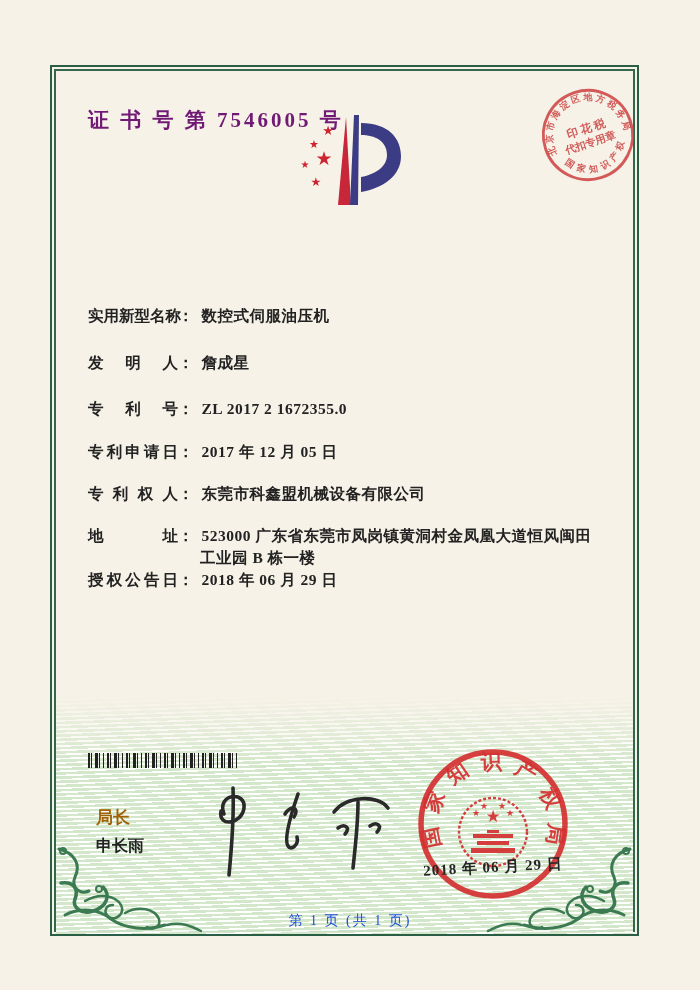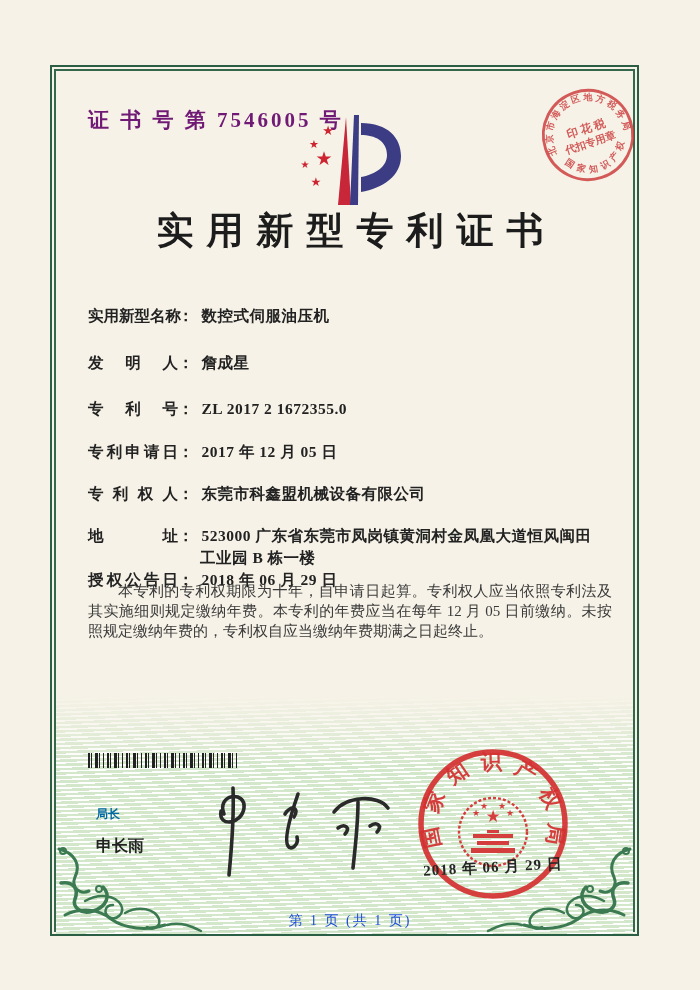--- a/index.html
+++ b/index.html
@@ -41,21 +41,21 @@
   .body-text { position:absolute; left:88px; top:582px; width:524px; font-size:15px;
                line-height:19.8px; color:#3a3a3a; text-align:justify; }
   .body-text p { text-indent:2em; }
 
   .barcode { position:absolute; left:88px; top:753px; width:152px; height:15px;
              background:repeating-linear-gradient(90deg,
                #222 0 2px, transparent 2px 3px, #222 3px 4px, transparent 4px 7px,
                #222 7px 10px, transparent 10px 11px, #222 11px 12px, transparent 12px 15px,
                #222 15px 16px, transparent 16px 19px); }
 
-  .sig-title { position:absolute; left:96px; top:806px; font-size:12px; font-weight:600; color:#0369a1;
+  .sig-title { position:absolute; left:96px; top:806px; font-size:17px; font-weight:600; color:#a16207;
                font-family:"Liberation Sans","DejaVu Sans",sans-serif; }
   .sig-name  { position:absolute; left:96px; top:836px; font-size:16px; font-weight:600; color:#222;
                font-family:Liberation Serif, serif; }
   .signature { position:absolute; left:188px; top:782px; }
 
   .seal { position:absolute; left:413px; top:742px; }
   .seal-date { position:absolute; left:398px; top:858px; width:190px; text-align:center;
                font-size:15px; font-weight:600; color:#252525; letter-spacing:1px;
                transform:rotate(-3deg); }
 
@@ -109,21 +109,20 @@
       <text x="26" y="37" font-size="11" text-anchor="middle">★</text>
       <text x="36" y="54" font-size="19" text-anchor="middle">★</text>
       <text x="17" y="57" font-size="10" text-anchor="middle">★</text>
       <text x="28" y="75" font-size="12" text-anchor="middle">★</text>
     </g>
     <polygon points="58,6 50,94 63,94" fill="#c8273a"></polygon>
     <polygon points="66,4 62,94 70,94 71,4" fill="#3c3c85"></polygon>
     <path d="M73,12 C100,12 113,27 113,45 C113,65 95,77 73,81 L73,66 C89,63 99,55 99,44 C99,30 87,24 73,24 Z" fill="#3c3c85"></path>
   </svg>
 
-  <h1 class="title">实用新型专利证书</h1>
 
   <div class="fields">
     <div class="frow" style="top:0;">
       <span class="flabel">实用新型名称</span><span class="fcolon">：</span><span class="fval">数控式伺服油压机</span>
     </div>
     <div class="frow" style="top:47px;">
       <span class="flabel">发明人</span><span class="fcolon">：</span><span class="fval">詹成星</span>
     </div>
     <div class="frow" style="top:93px;">
       <span class="flabel">专利号</span><span class="fcolon">：</span><span class="fval">ZL 2017 2 1672355.0</span>
@@ -137,21 +136,20 @@
     <div class="frow" style="top:220px; height:44px;">
       <span class="flabel">地址</span><span class="fcolon">：</span><span class="fval">523000 广东省东莞市凤岗镇黄洞村金凤凰大道恒风闽田</span>
       <span class="addr2">工业园 B 栋一楼</span>
     </div>
     <div class="frow" style="top:264px; width:515px;">
       <span class="flabel">授权公告日</span><span class="fcolon">：</span><span class="fval">2018 年 06 月 29 日</span>
     </div>
   </div>
 
   <div class="body-text">
-    <p>本专利的专利权期限为十年，自申请日起算。专利权人应当依照专利法及其实施细则规定缴纳年费。本专利的年费应当在每年 12 月 05 日前缴纳。未按照规定缴纳年费的，专利权自应当缴纳年费期满之日起终止。</p>
   </div>
 
   <div class="barcode"></div>
 
   <div class="sig-title">局长</div>
   <div class="sig-name">申长雨</div>
 
   <svg class="signature" width="215" height="100" viewBox="0 0 215 100">
     <g stroke="#2a2a2a" stroke-width="3.6" fill="none" stroke-linecap="round">
       <path d="M36,32 C28,12 58,8 56,26 C54,42 30,46 33,29"></path>

